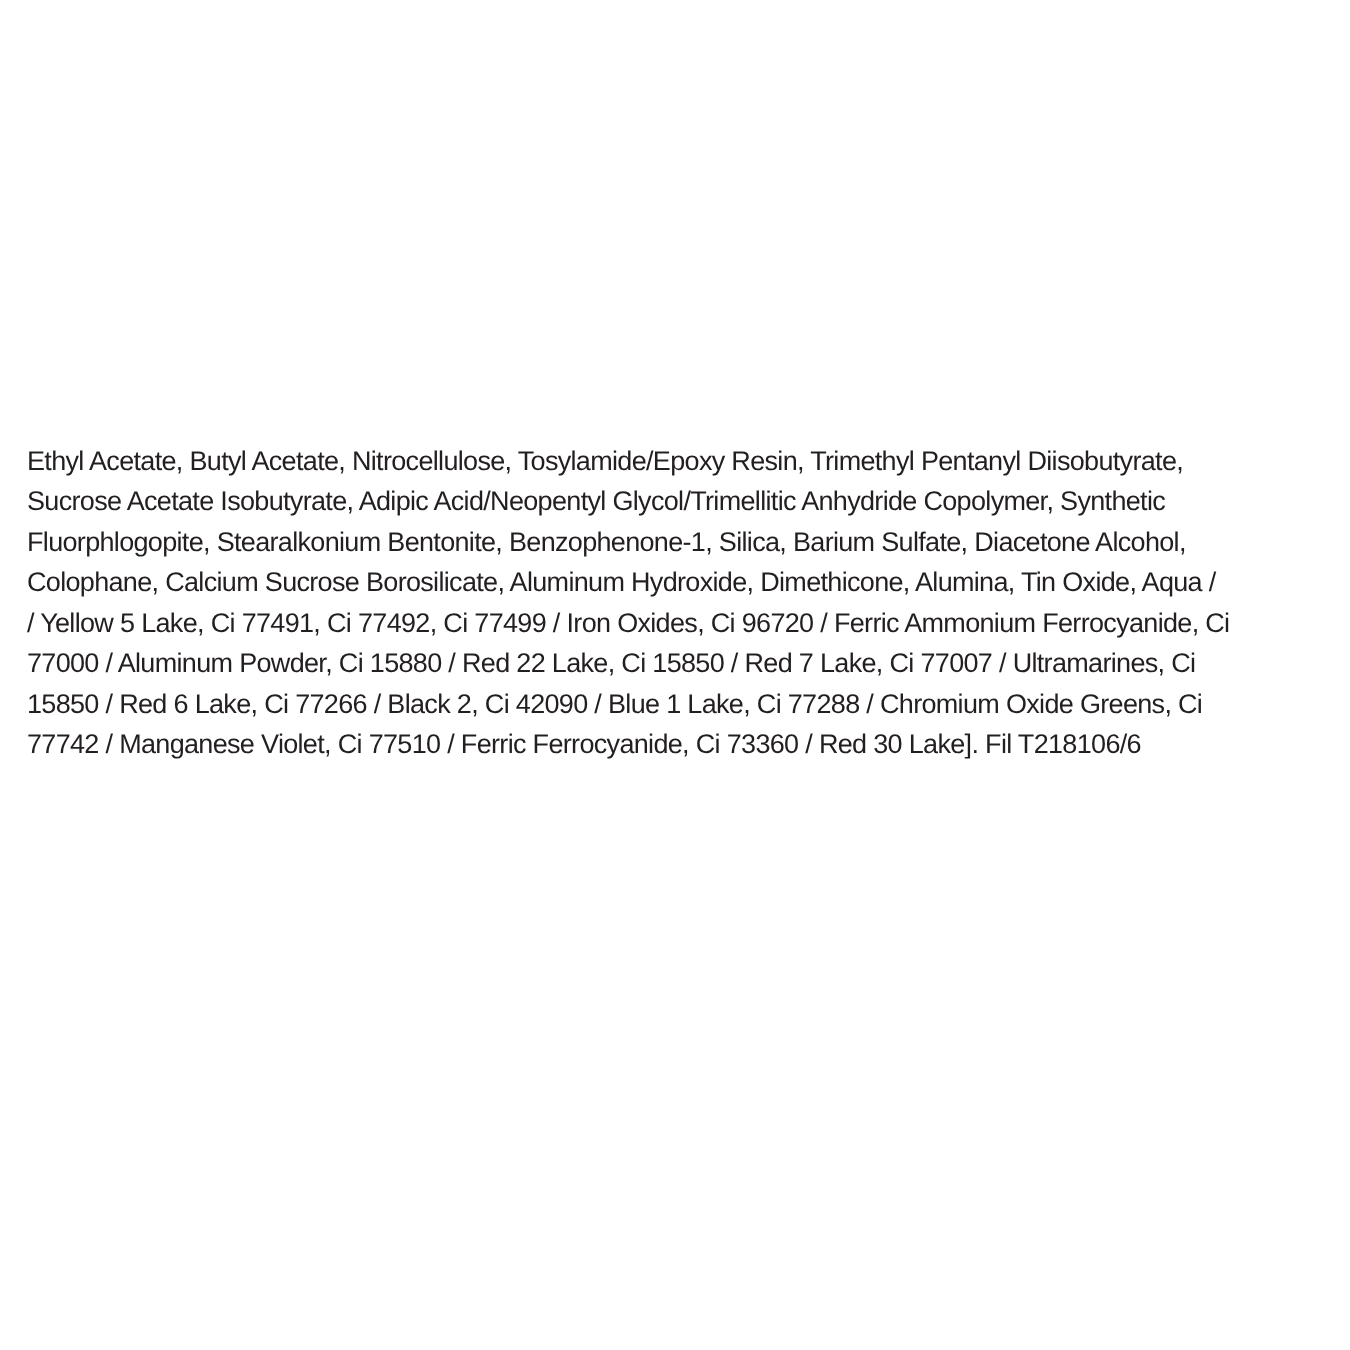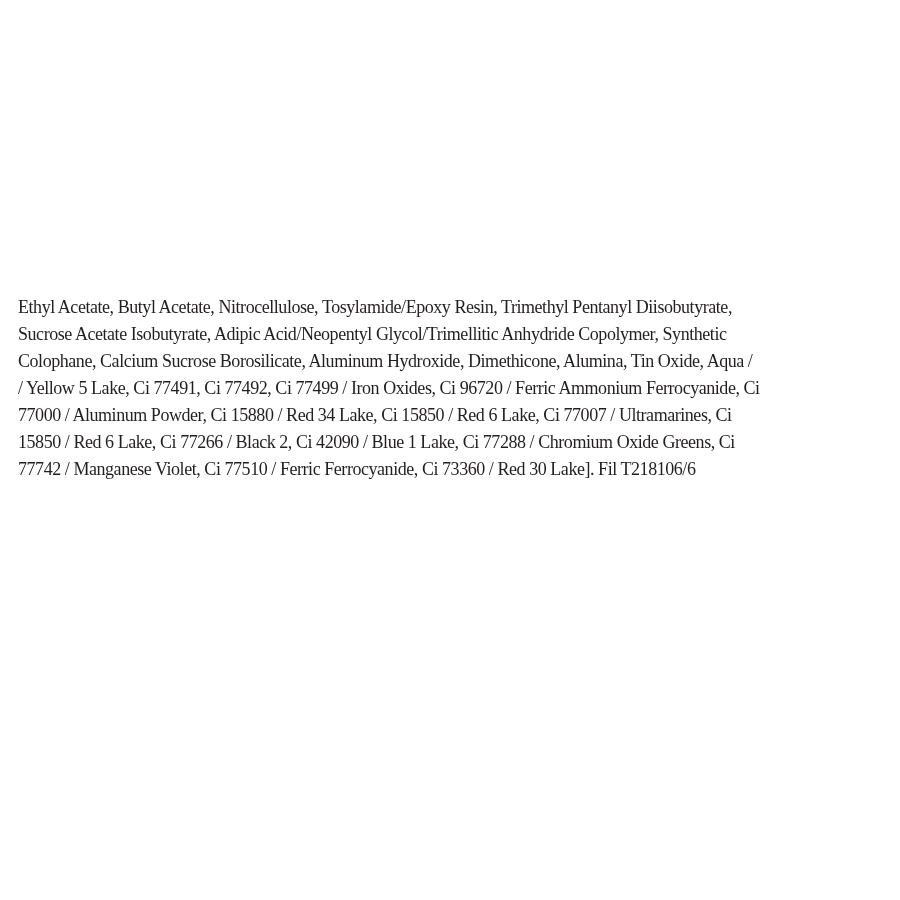--- a/index.html
+++ b/index.html
@@ -9,21 +9,20 @@
     height: 900px;
     overflow: hidden;
     background: #ffffff;
     font-family: "Liberation Sans", sans-serif;
   }
   .canvas {
     position: relative;
     width: 724px;
     height: 900px;
     background: #ffffff;
-    font-family: Liberation Serif, serif;
   }
   .ingredients-block {
     position: absolute;
     top: 294px;
     left: 18px;
     width: 866px;
     color: #231f20;
     font-size: 18px;
     line-height: 27px;
     letter-spacing: -0.45px;
@@ -33,19 +32,20 @@
     height: 27px;
   }
 </style>
 </head>
 <body>
 
 <div class="canvas">
   <div class="ingredients-block">
     <div class="ingredient-line">Ethyl Acetate, Butyl Acetate, Nitrocellulose, Tosylamide/Epoxy Resin, Trimethyl Pentanyl Diisobutyrate,</div>
     <div class="ingredient-line">Sucrose Acetate Isobutyrate, Adipic Acid/Neopentyl Glycol/Trimellitic Anhydride Copolymer, Synthetic</div>
+    <div class="ingredient-line">Fluorphlogopite, Stearalkonium Bentonite, Benzophenone-1, Silica, Barium Sulfate, Diacetone Alcohol,</div>
     <div class="ingredient-line">Colophane, Calcium Sucrose Borosilicate, Aluminum Hydroxide, Dimethicone, Alumina, Tin Oxide, Aqua /</div>
     <div class="ingredient-line">/ Yellow 5 Lake, Ci 77491, Ci 77492, Ci 77499 / Iron Oxides, Ci 96720 / Ferric Ammonium Ferrocyanide, Ci</div>
-    <div class="ingredient-line">77000 / Aluminum Powder, Ci 15880 / Red 34 Lake, Ci 15850 / Red 6 Lake, Ci 77007 / Ultramarines, Ci</div>
+    <div class="ingredient-line">77000 / Aluminum Powder, Ci 15880 / Red 22 Lake, Ci 15850 / Red 7 Lake, Ci 77007 / Ultramarines, Ci</div>
     <div class="ingredient-line">15850 / Red 6 Lake, Ci 77266 / Black 2, Ci 42090 / Blue 1 Lake, Ci 77288 / Chromium Oxide Greens, Ci</div>
     <div class="ingredient-line">77742 / Manganese Violet, Ci 77510 / Ferric Ferrocyanide, Ci 73360 / Red 30 Lake]. Fil T218106/6</div>
   </div>
 </div>
 
 </body></html>

